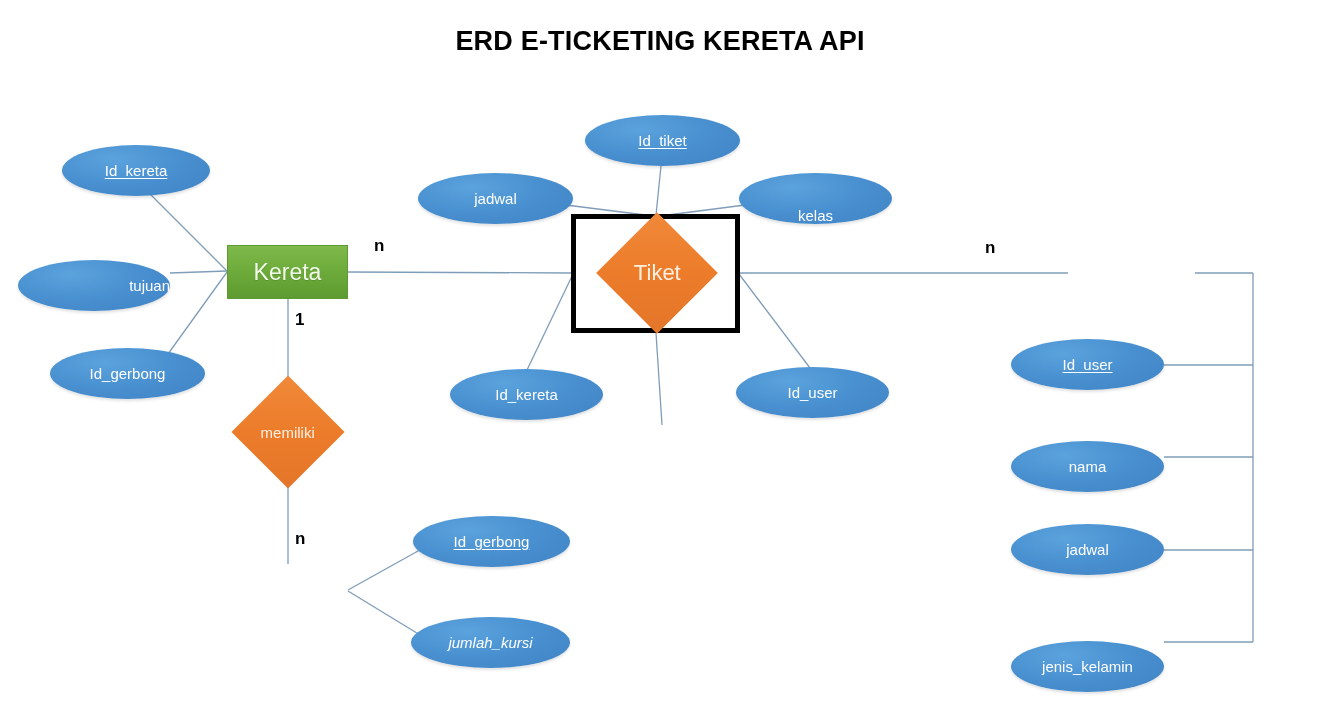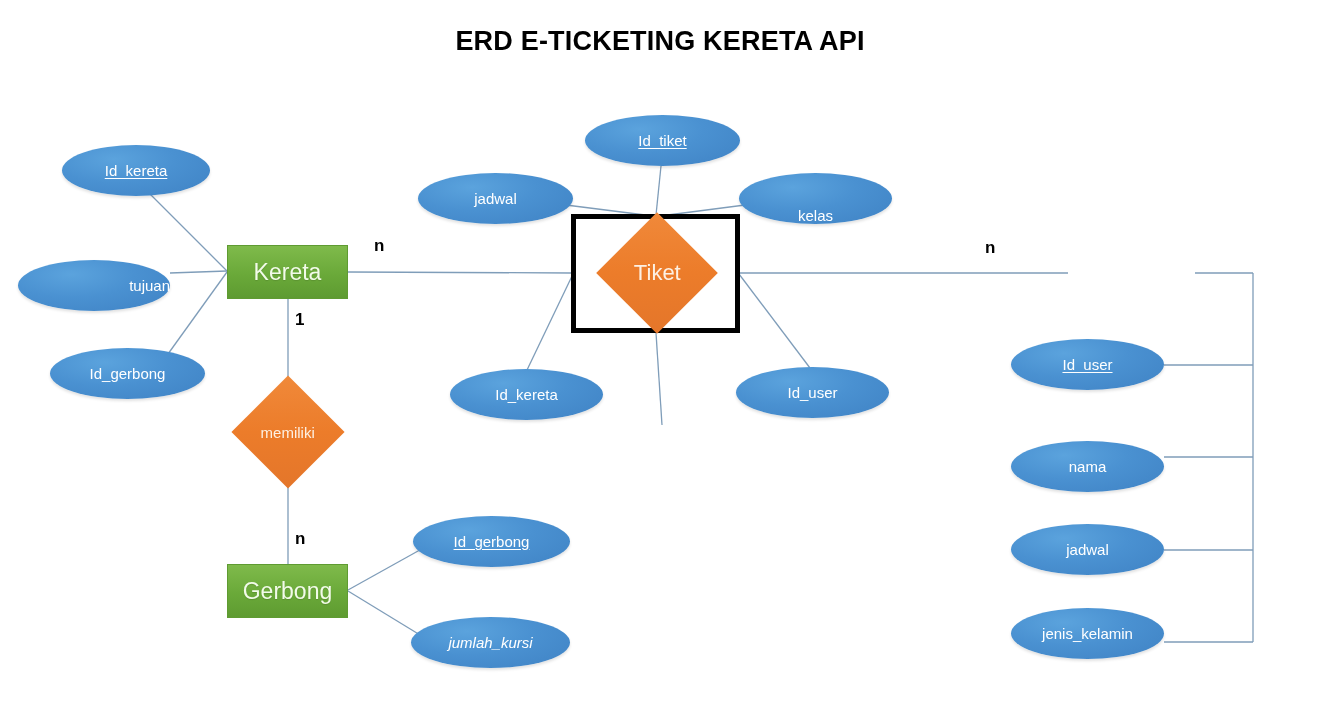--- a/index.html
+++ b/index.html
@@ -134,23 +134,20 @@
       <line x1="1164" y1="457" x2="1253" y2="457"></line>
       <line x1="1164" y1="550" x2="1253" y2="550"></line>
       <line x1="1164" y1="642" x2="1253" y2="642"></line>
     </g>
   </svg>
 
   <div class="node entity" style="left:227px; top:245px; width:121px; height:54px;">
     <span>Kereta</span>
   </div>
 
-  <div class="node entity" style="left:227px; top:564px; width:121px; height:54px;">
-    <span>Gerbong</span>
-  </div>
 
 
   <div class="weak-frame" style="left:571px; top:214px; width:169px; height:119px;"></div>
 
   <div class="node diamond big" style="left:614px; top:230px; width:86px; height:86px;">
     <span>Tiket</span>
   </div>
 
   <div class="node diamond" style="left:248px; top:392px; width:80px; height:80px;">
     <span>memiliki</span>
@@ -202,21 +199,21 @@
   </div>
 
   <div class="node attr" style="left:1011px; top:441px; width:153px; height:51px;">
     <span>nama</span>
   </div>
 
   <div class="node attr" style="left:1011px; top:524px; width:153px; height:51px;">
     <span>jadwal</span>
   </div>
 
-  <div class="node attr" style="left:1011px; top:608px; width:153px; height:51px;">
+  <div class="node attr" style="left:1011px; top:641px; width:153px; height:51px;">
     <span>jenis_kelamin</span>
   </div>
 
   <div class="card" style="left:374px; top:236px;">n</div>
   <div class="card" style="left:295px; top:310px;">1</div>
   <div class="card" style="left:295px; top:529px;">n</div>
   <div class="card" style="left:985px; top:238px;">n</div>
 
 </div>
 

